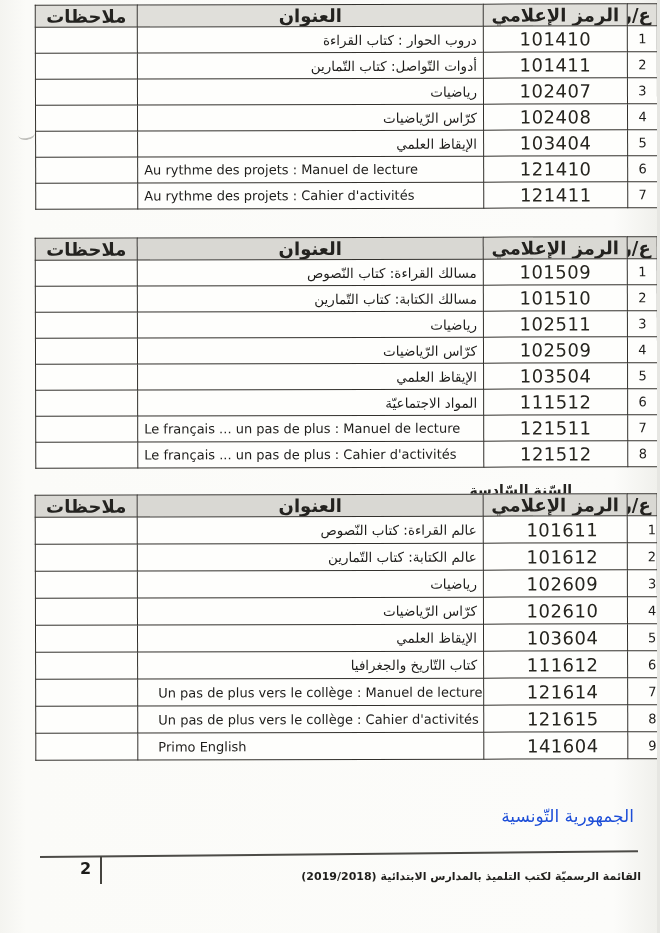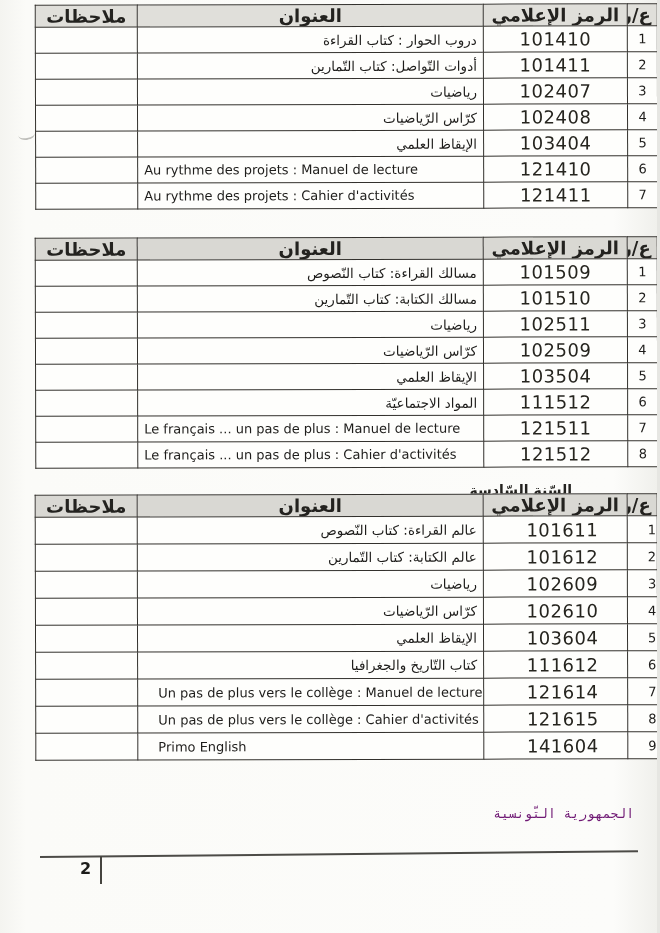--- a/index.html
+++ b/index.html
@@ -41,21 +41,21 @@
   td.code-cell{text-align:center;direction:ltr;font-size:18px;letter-spacing:.5px;color:#26251f;}
   td.title-cell.ar{text-align:right;}
   td.title-cell.fr,td.title-cell.en{direction:ltr;text-align:left;font-size:13px;margin-top:22px;}
   td.notes-cell{background:transparent;}
   .year-heading{
     position:absolute;right:88px;direction:rtl;font-size:14px;font-weight:600;color:#23221f;
   }
   #heading-y5{top:226px;margin-top:34px;}
   #heading-y6{top:482px;}
   .footer-country{
-    position:absolute;top:806px;right:26px;direction:rtl;font-size:13px;color:#701a75;font-family:Liberation Mono, monospace;
+    position:absolute;top:806px;right:26px;direction:rtl;font-size:17px;color:#1d4ed8;
   }
   .footer-rule{
     position:absolute;top:856px;left:40px;width:598px;height:0;
     border-top:2px solid #4c4b47;transform:rotate(-0.55deg);transform-origin:left center;
   }
   .page-number{
     position:absolute;left:80px;top:859px;font-size:16px;font-weight:600;color:#1b1b19;
   }
   .page-number-divider{
     position:absolute;left:100px;top:856px;width:2px;height:28px;background:#45443f;
@@ -274,17 +274,18 @@
       </tbody>
   </table>
 
   <div class="footer-country">الجمهورية التّونسية</div>
 
   <div class="footer-rule"></div>
 
   <div class="page-number">2</div>
   <div class="page-number-divider"></div>
 
+  <div class="footer-caption">القائمة الرسميّة لكتب التلميذ بالمدارس الابتدائية (2019/2018)</div>
 
   <div class="scribble"></div>
   <div class="edge-right"></div>
 
 </div>
 
 </body></html>

